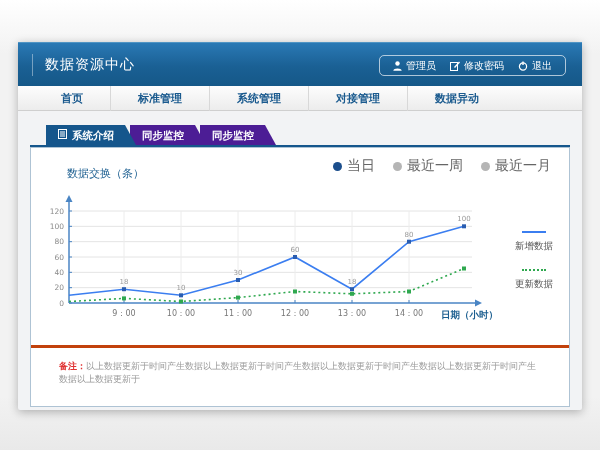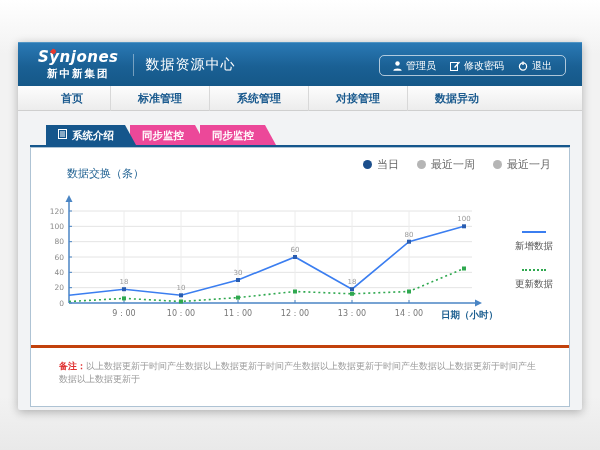--- a/index.html
+++ b/index.html
@@ -47,31 +47,31 @@
     padding:0 27px; line-height:25px; cursor:pointer; position:relative;
   }
   .nav-item + .nav-item { border-left:1px solid #d8d8d8; }
   
   .content { flex:1; padding:14px 12px 0 12px; position:relative; }
   .tabbar { display:flex; height:20px; margin-left:16px; }
   .tab {
     height:20px; line-height:20px; color:#fff; font-size:10.5px; font-weight:bold;
     padding:0 22px 0 12px; margin-right:-6px; cursor:pointer;
     clip-path:polygon(0 0, calc(100% - 11px) 0, 100% 100%, 0 100%);
-    display:flex; align-items:center; gap:5px; background:#ec4899;
+    display:flex; align-items:center; gap:5px; background:#4c1d95;
   }
   .tab.active { background:#15568c; z-index:2; }
   .tab-underline { height:2px; background:#15568c; margin:0 0 0 0; }
   
   .panel {
     background:#fff; border:1px solid #aec3d4; height:260px;
     position:relative; display:flex; flex-direction:column; padding-top:8px;
   }
   .radio-row { position:absolute; top:9px; right:18px; display:flex; gap:18px; }
-  .radio { display:flex; align-items:center; gap:5px; font-size:11px; color:#666; cursor:pointer; }
+  .radio { display:flex; align-items:center; gap:5px; font-size:14px; color:#666; cursor:pointer; }
   .radio .dot { width:9px; height:9px; border-radius:50%; background:#b5b5b5; }
   .radio.selected .dot { background:#1b4e8c; }
   .chart-title { font-size:11px; font-weight:normal; color:#1b5e90; margin:10px 0 0 36px; }
   .chart-wrap { display:flex; margin-top:4px; }
   .chart-wrap svg { margin-left:8px; flex:0 0 auto; }
   .legend { width:86px; display:flex; flex-direction:column; gap:16px; padding-top:46px; }
   .legend-item { display:flex; align-items:center; gap:7px; font-size:9.5px; color:#555;flex-direction:column; }
   .ls { width:24px; height:0; }
   .ls-new { border-top:2px solid #3b7ef0; }
   .ls-upd { border-top:2px dotted #2fa84f; }
@@ -82,25 +82,20 @@
   .note { border-top:3px solid #c2410c; margin-top:8px; padding:12px 28px 0 28px;
     font-size:9px; color:#9a9a9a; line-height:1.4; }
   .note-prefix { color:#e03333; font-weight:bold; }
 </style>
 </head>
 <body>
 
 <div class="window">
 
   <div class="hdr">
-    <div class="logo">
-      <div class="logo-main">Synjones</div>
-      <span class="logo-accent"></span>
-      <div class="logo-sub">新中新集团</div>
-    </div>
     <div class="hdr-div"></div>
     <div class="app-title">数据资源中心</div>
     <div class="user-pill">
       <span class="pill-item">
         <span>
           <svg width="9" height="10" viewBox="0 0 9 10">
               <circle cx="4.5" cy="2.5" r="2.2" fill="#fff"></circle>
               <path d="M0.3 9.8 C0.3 6.8 8.7 6.8 8.7 9.8 Z" fill="#fff"></path>
             </svg>
         </span>

